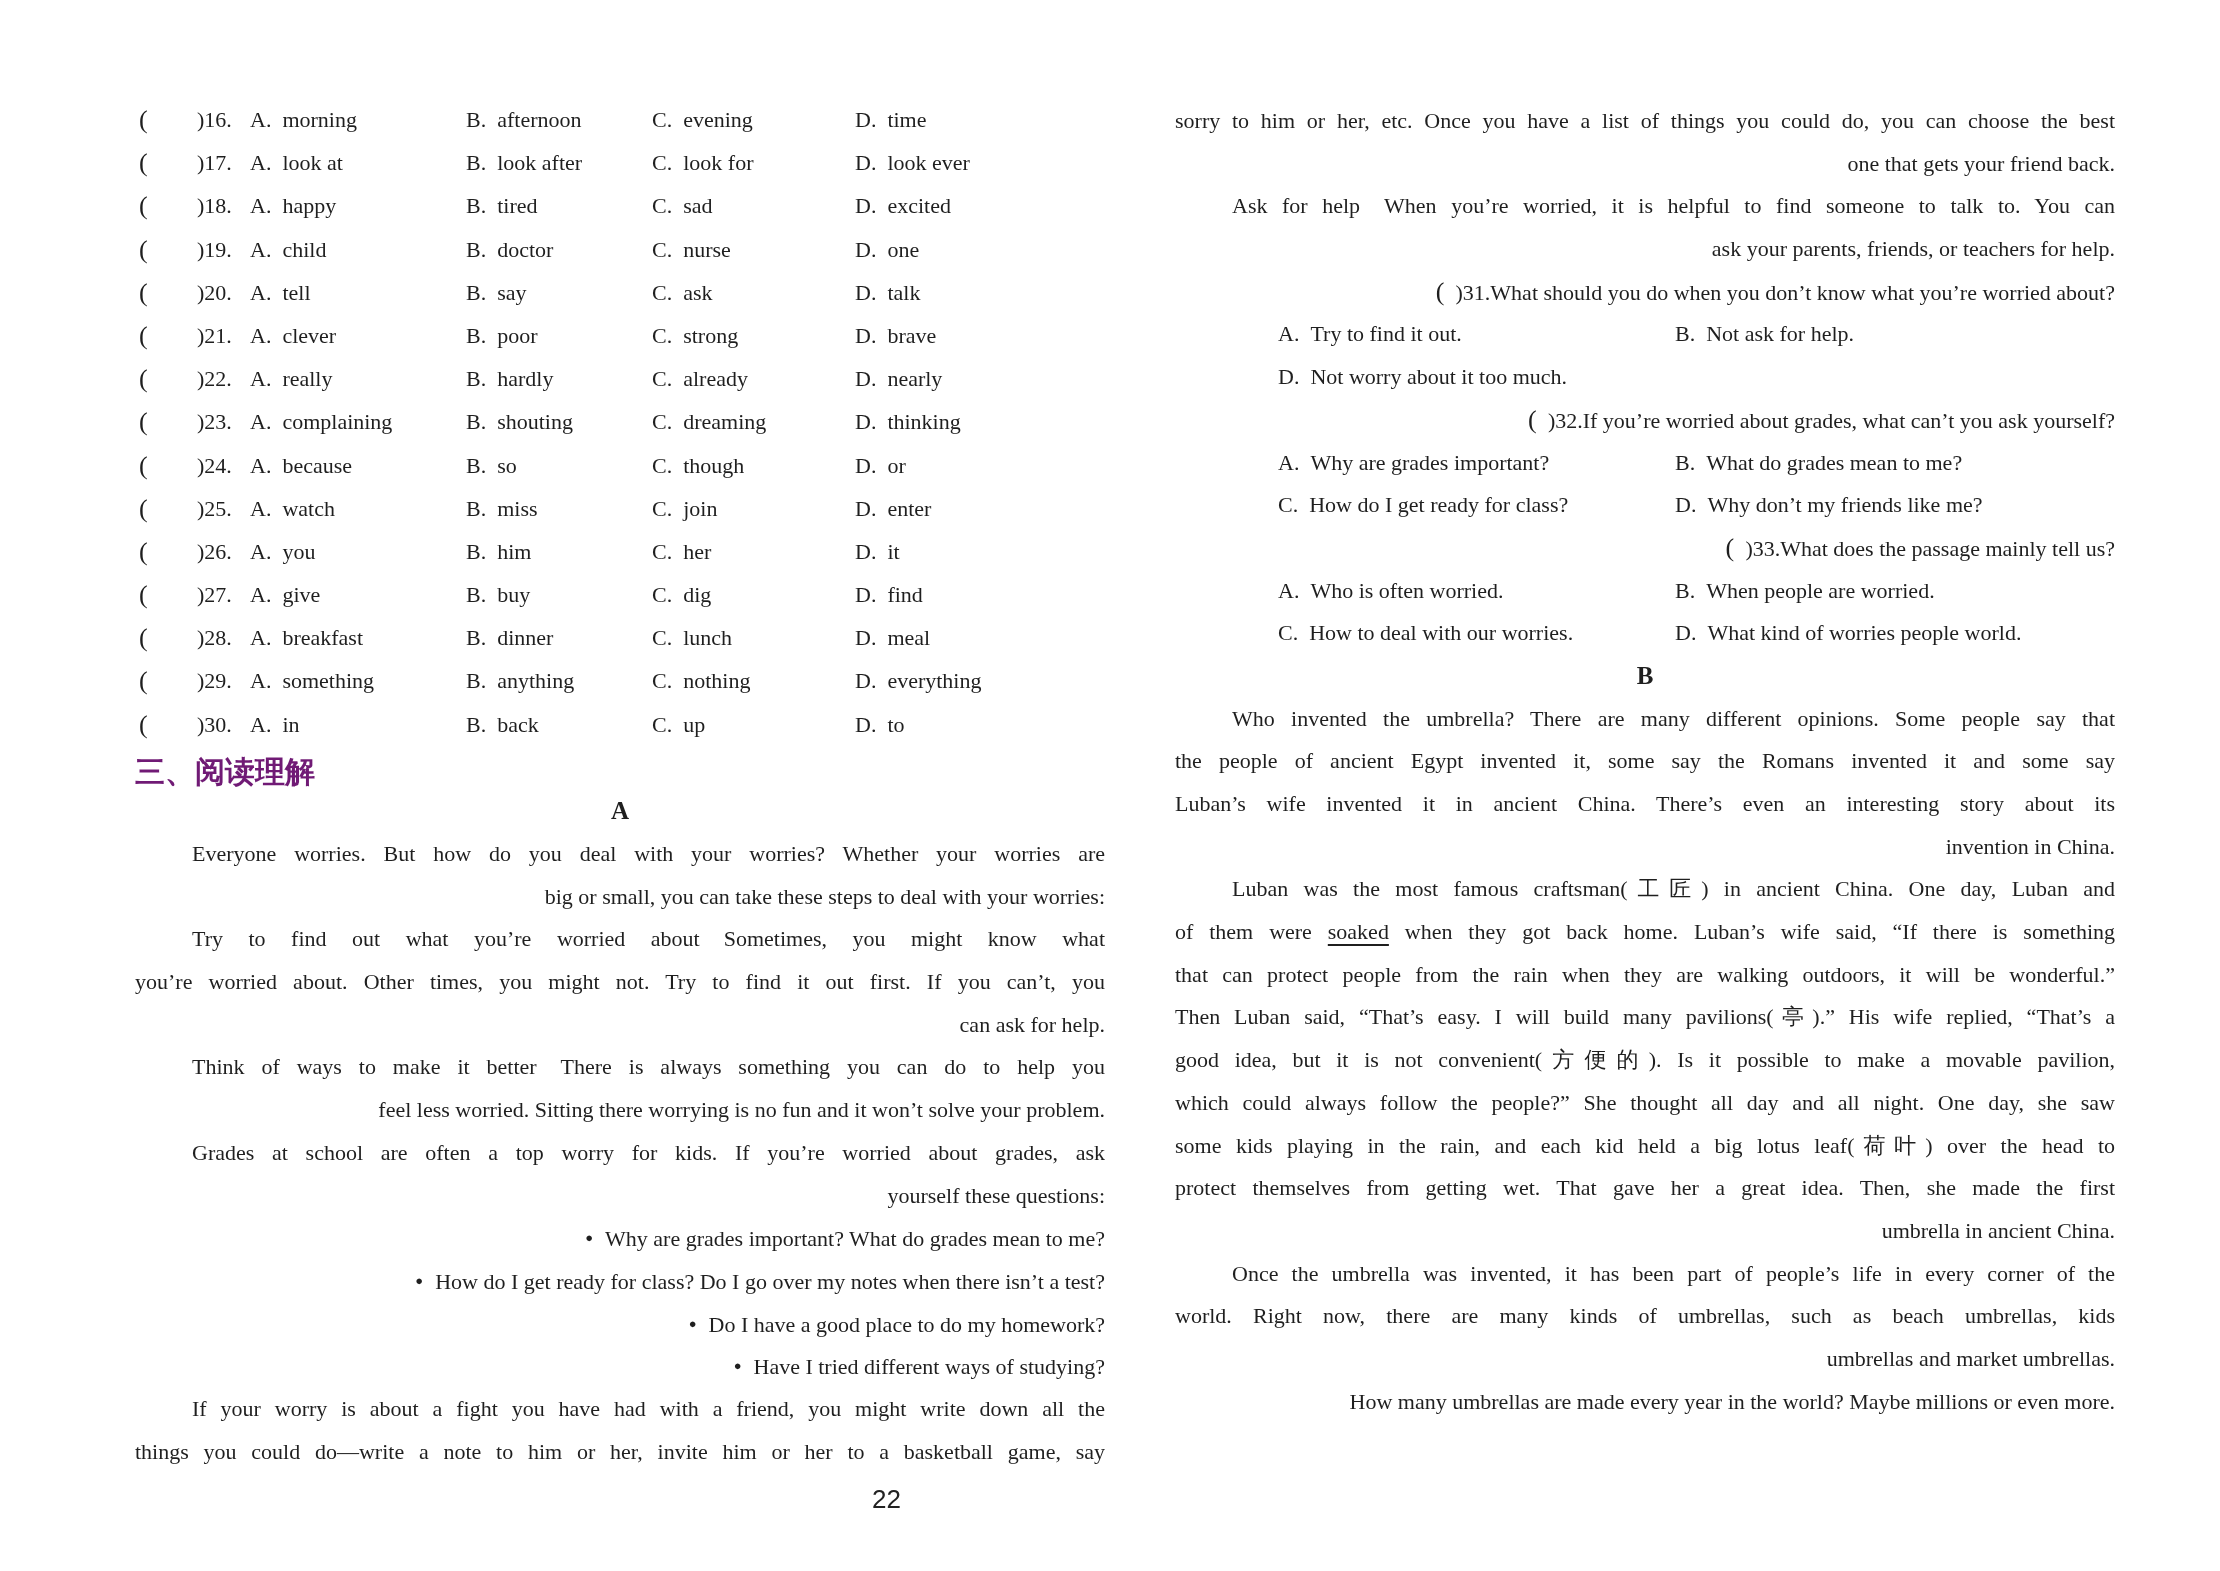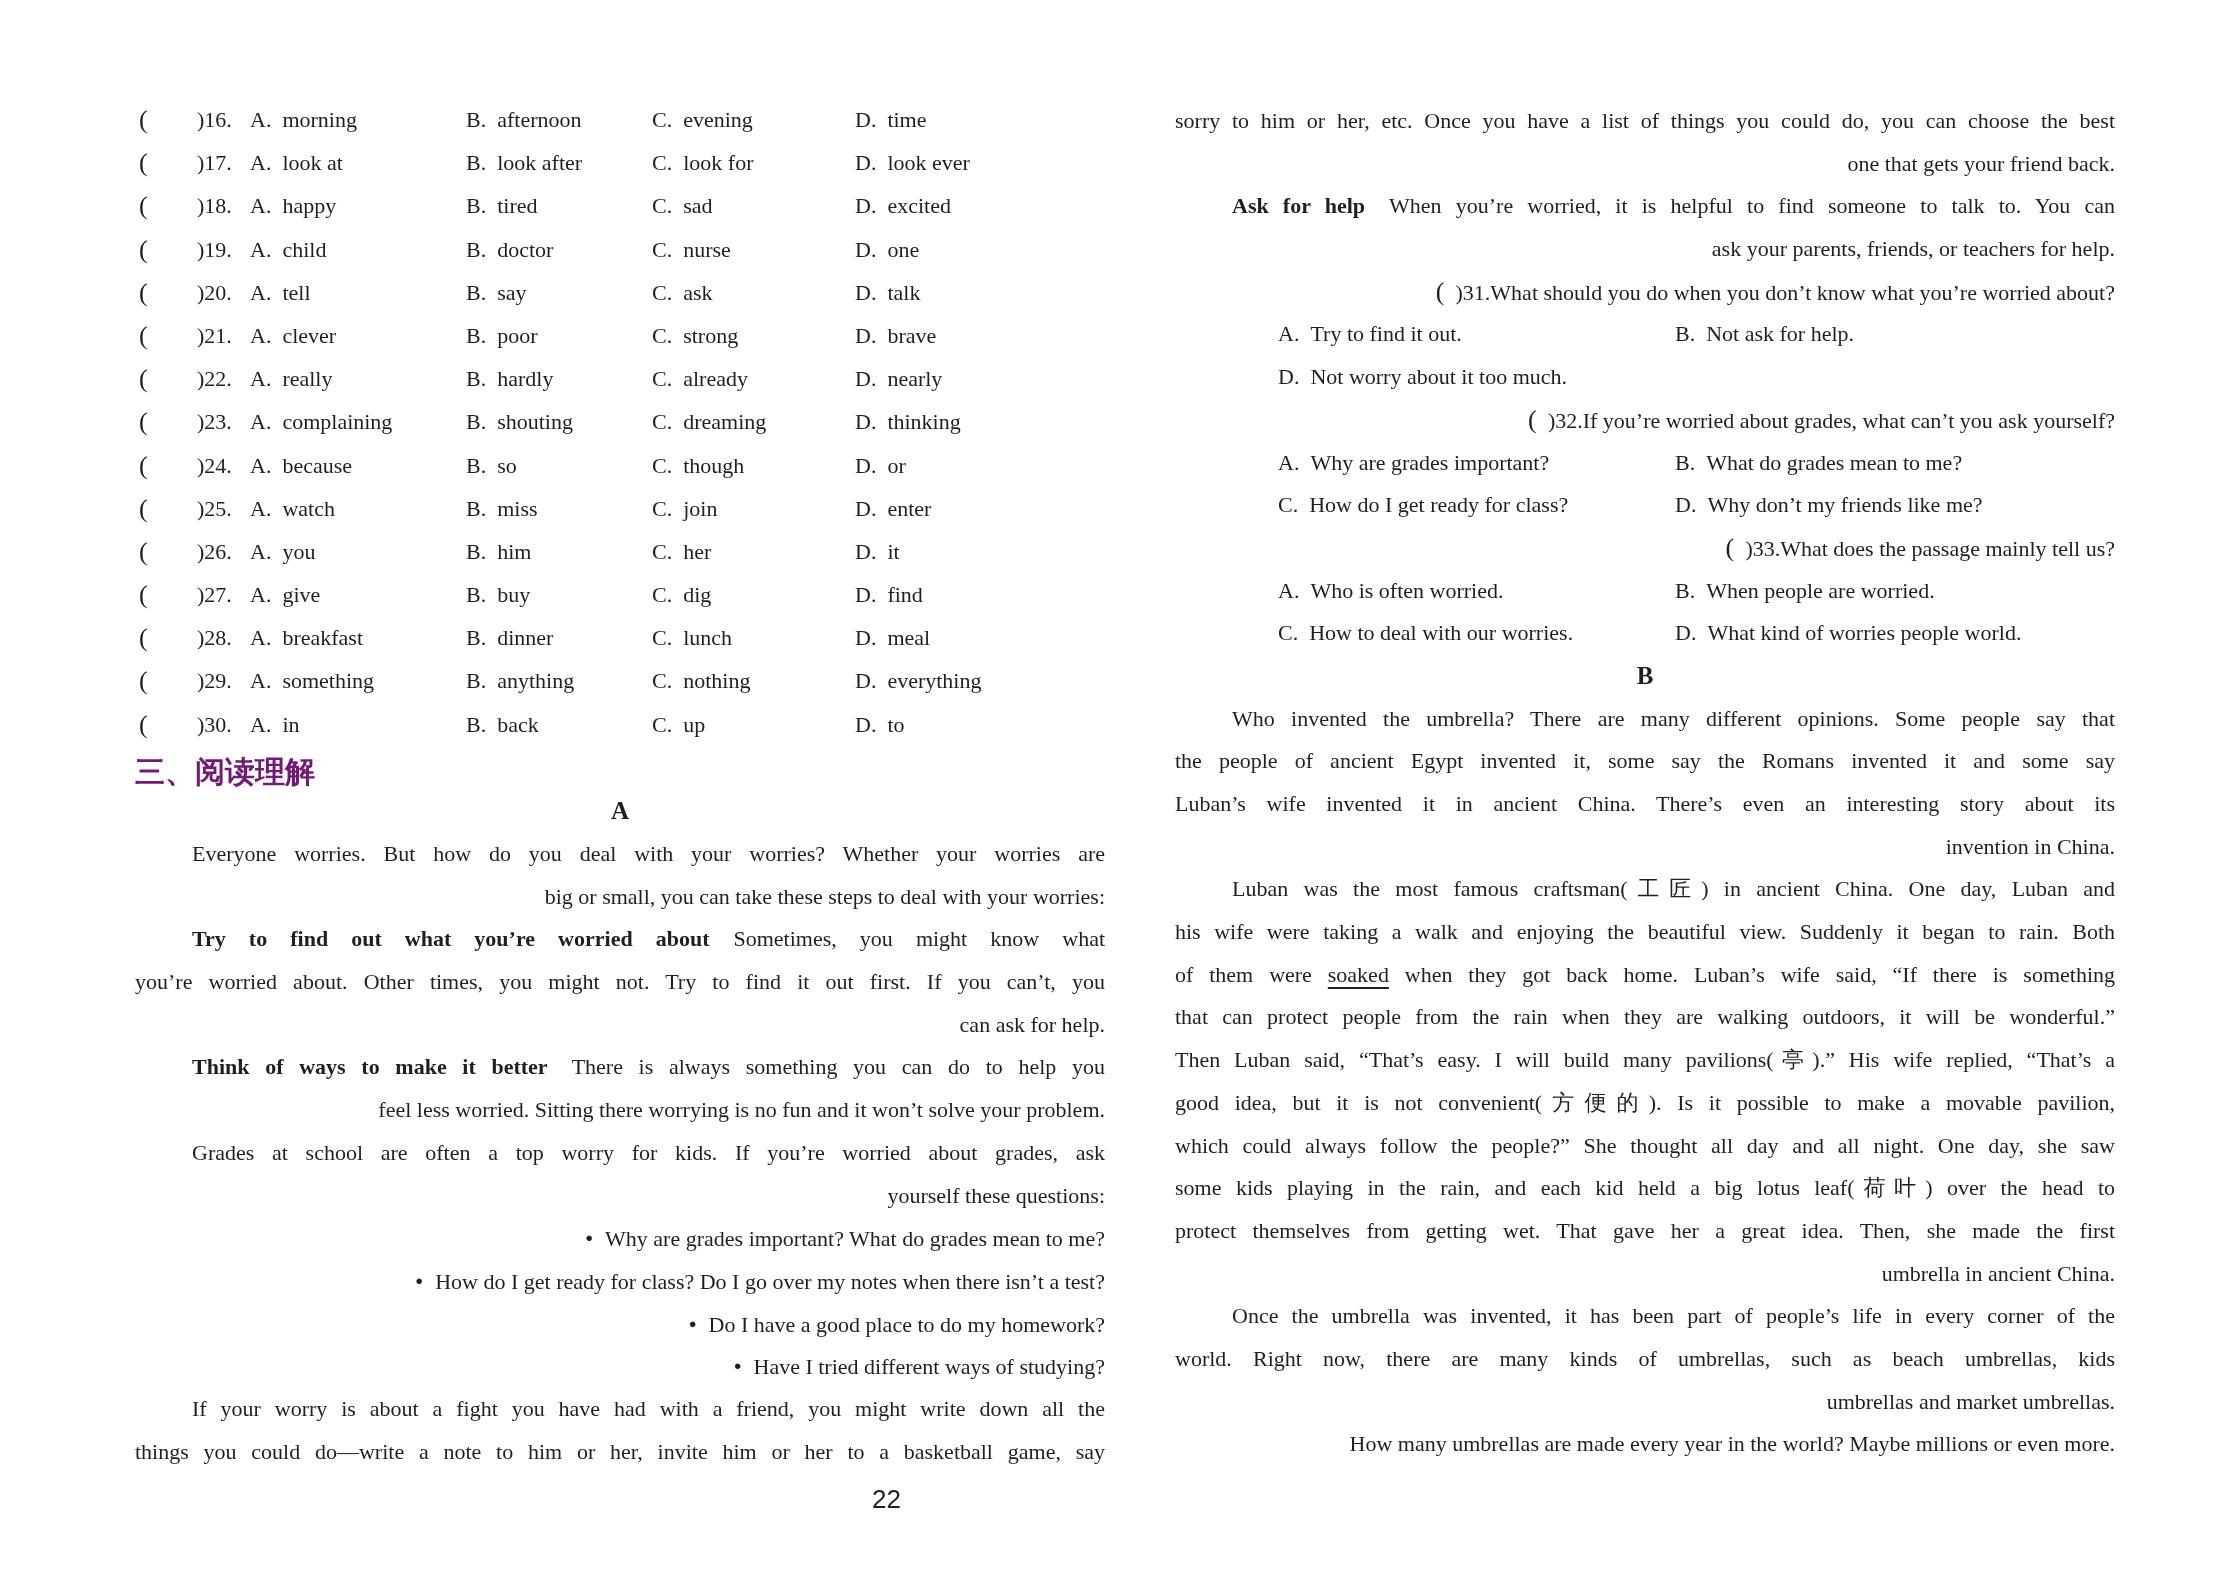--- a/index.html
+++ b/index.html
@@ -7,21 +7,21 @@
     position:relative; width:2220px; height:1571px; background:#ffffff;
     font-family:"Liberation Serif","DejaVu Serif",serif;
     color:#1f1f1f; font-size:22px; overflow:hidden;
   }
   
   .pl { height:42.7px; line-height:42.7px; overflow:hidden; text-align:right; }
   .just { text-align:justify; text-align-last:justify; }
   .ind  { text-indent:57px; }
   .bullet { padding-left:60px; }
   .bullet::before { content:"●"; font-size:13px; margin-right:12px; vertical-align:4px; }
-  .b { font-weight:bold; margin-right:24px; }
+  .b { font-weight:normal; margin-right:24px; }
   .b:empty { display:none; }
   .u { text-decoration:underline; text-underline-offset:5px; }
   .u:empty { display:none; }
 
   
   .crow {
     display:grid; grid-template-columns:62px 53px 216px 186px 203px 1fr;
     height:43.2px; line-height:43.2px;
   }
   .c-po { padding-left:4px; font-size:26px; }
@@ -289,21 +289,20 @@
         <div class="pl ind just"><span>Who invented the umbrella? There are many different opinions. Some people say that</span><span></span></div>
 
         <div class="pl just"><span>the people of ancient Egypt invented it, some say the Romans invented it and some say</span><span></span></div>
 
         <div class="pl just"><span>Luban’s wife invented it in ancient China. There’s even an interesting story about its</span><span></span></div>
 
         <div class="pl"><span>invention in China.</span><span></span></div>
 
         <div class="pl ind just"><span>Luban was the most famous craftsman(工匠) in ancient China. One day, Luban and</span><span></span></div>
 
-        <div class="pl just"><span>his wife were taking a walk and enjoying the beautiful view. Suddenly it began to rain. Both</span><span></span></div>
 
         <div class="pl just"><span>of them were </span><span class="u">soaked</span><span> when they got back home. Luban’s wife said, “If there is something</span></div>
 
         <div class="pl just"><span>that can protect people from the rain when they are walking outdoors, it will be wonderful.”</span><span></span></div>
 
         <div class="pl just"><span>Then Luban said, “That’s easy. I will build many pavilions(亭).” His wife replied, “That’s a</span><span></span></div>
 
         <div class="pl just"><span>good idea, but it is not convenient(方便的). Is it possible to make a movable pavilion,</span><span></span></div>
 
         <div class="pl just"><span>which could always follow the people?” She thought all day and all night. One day, she saw</span><span></span></div>

